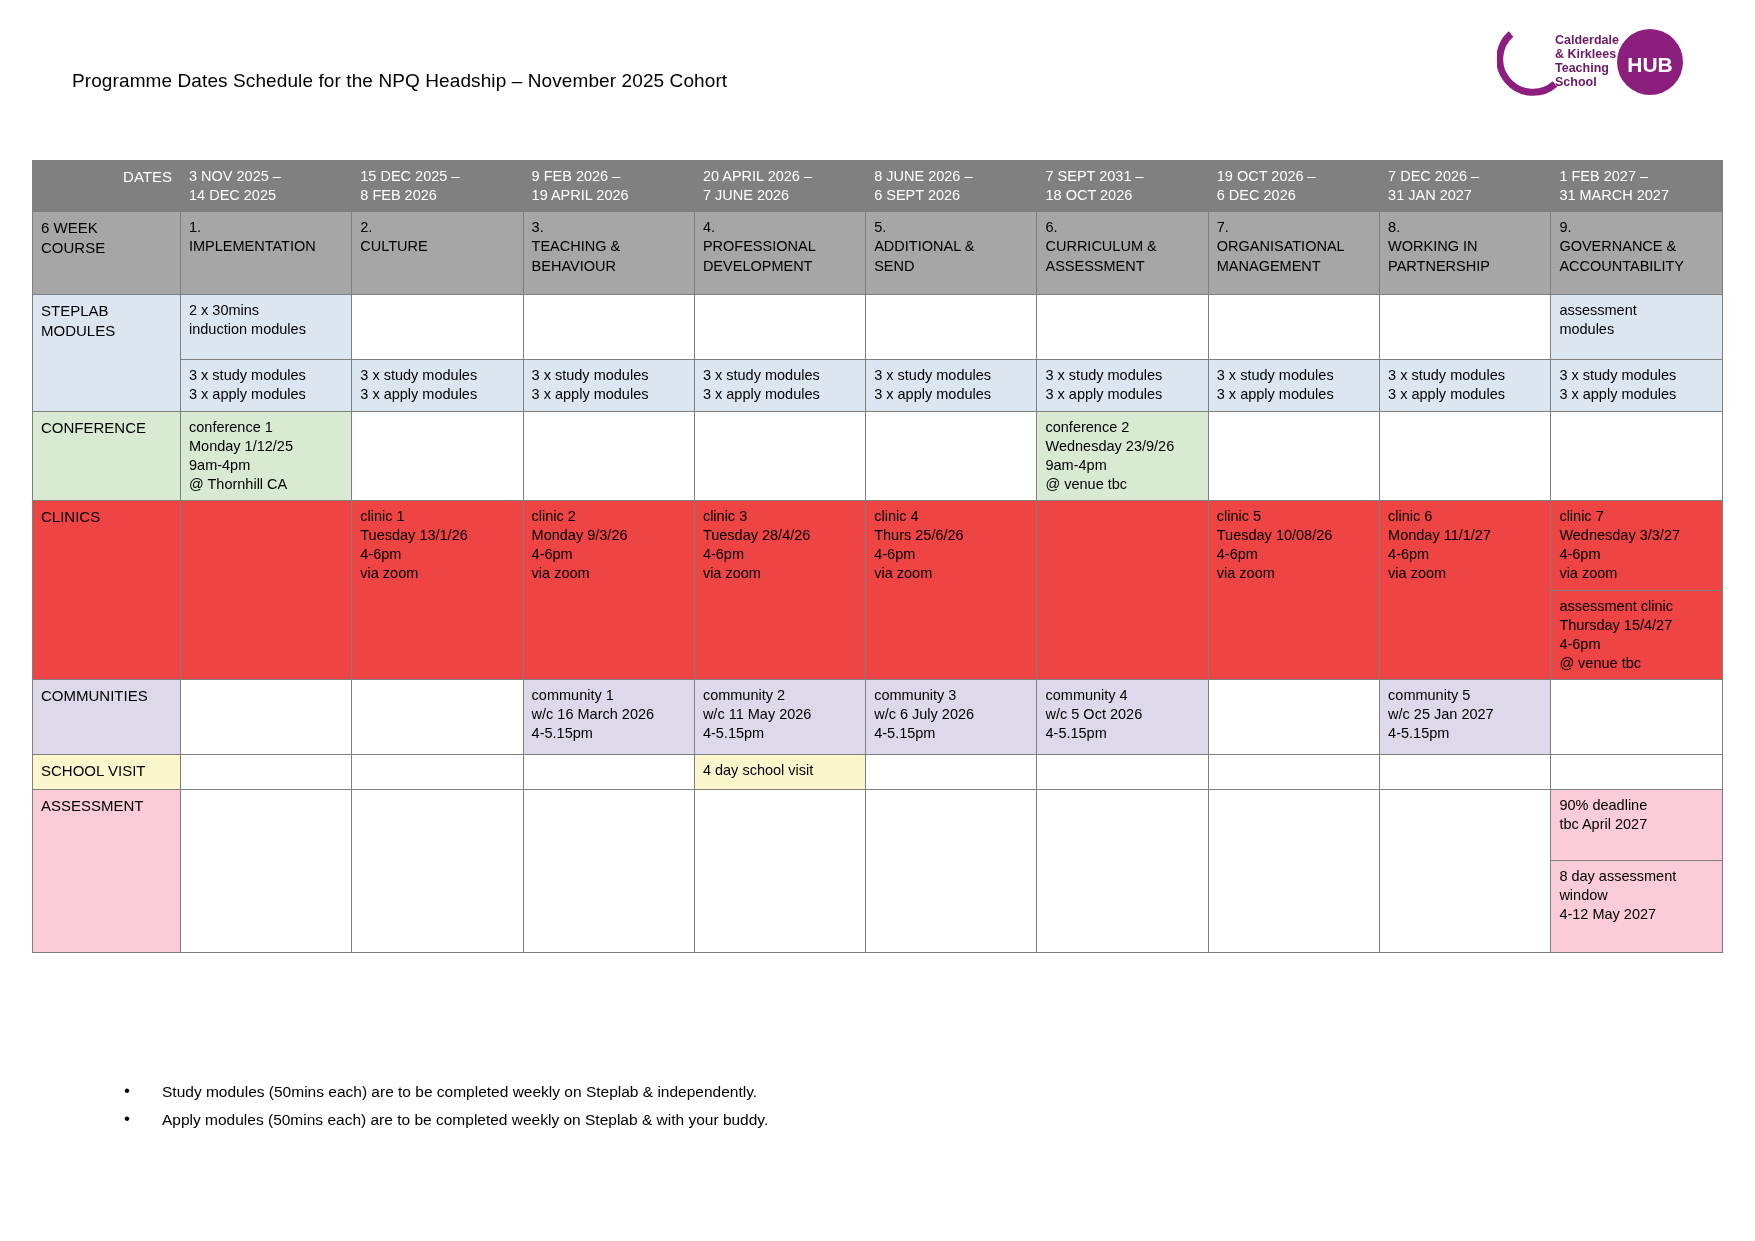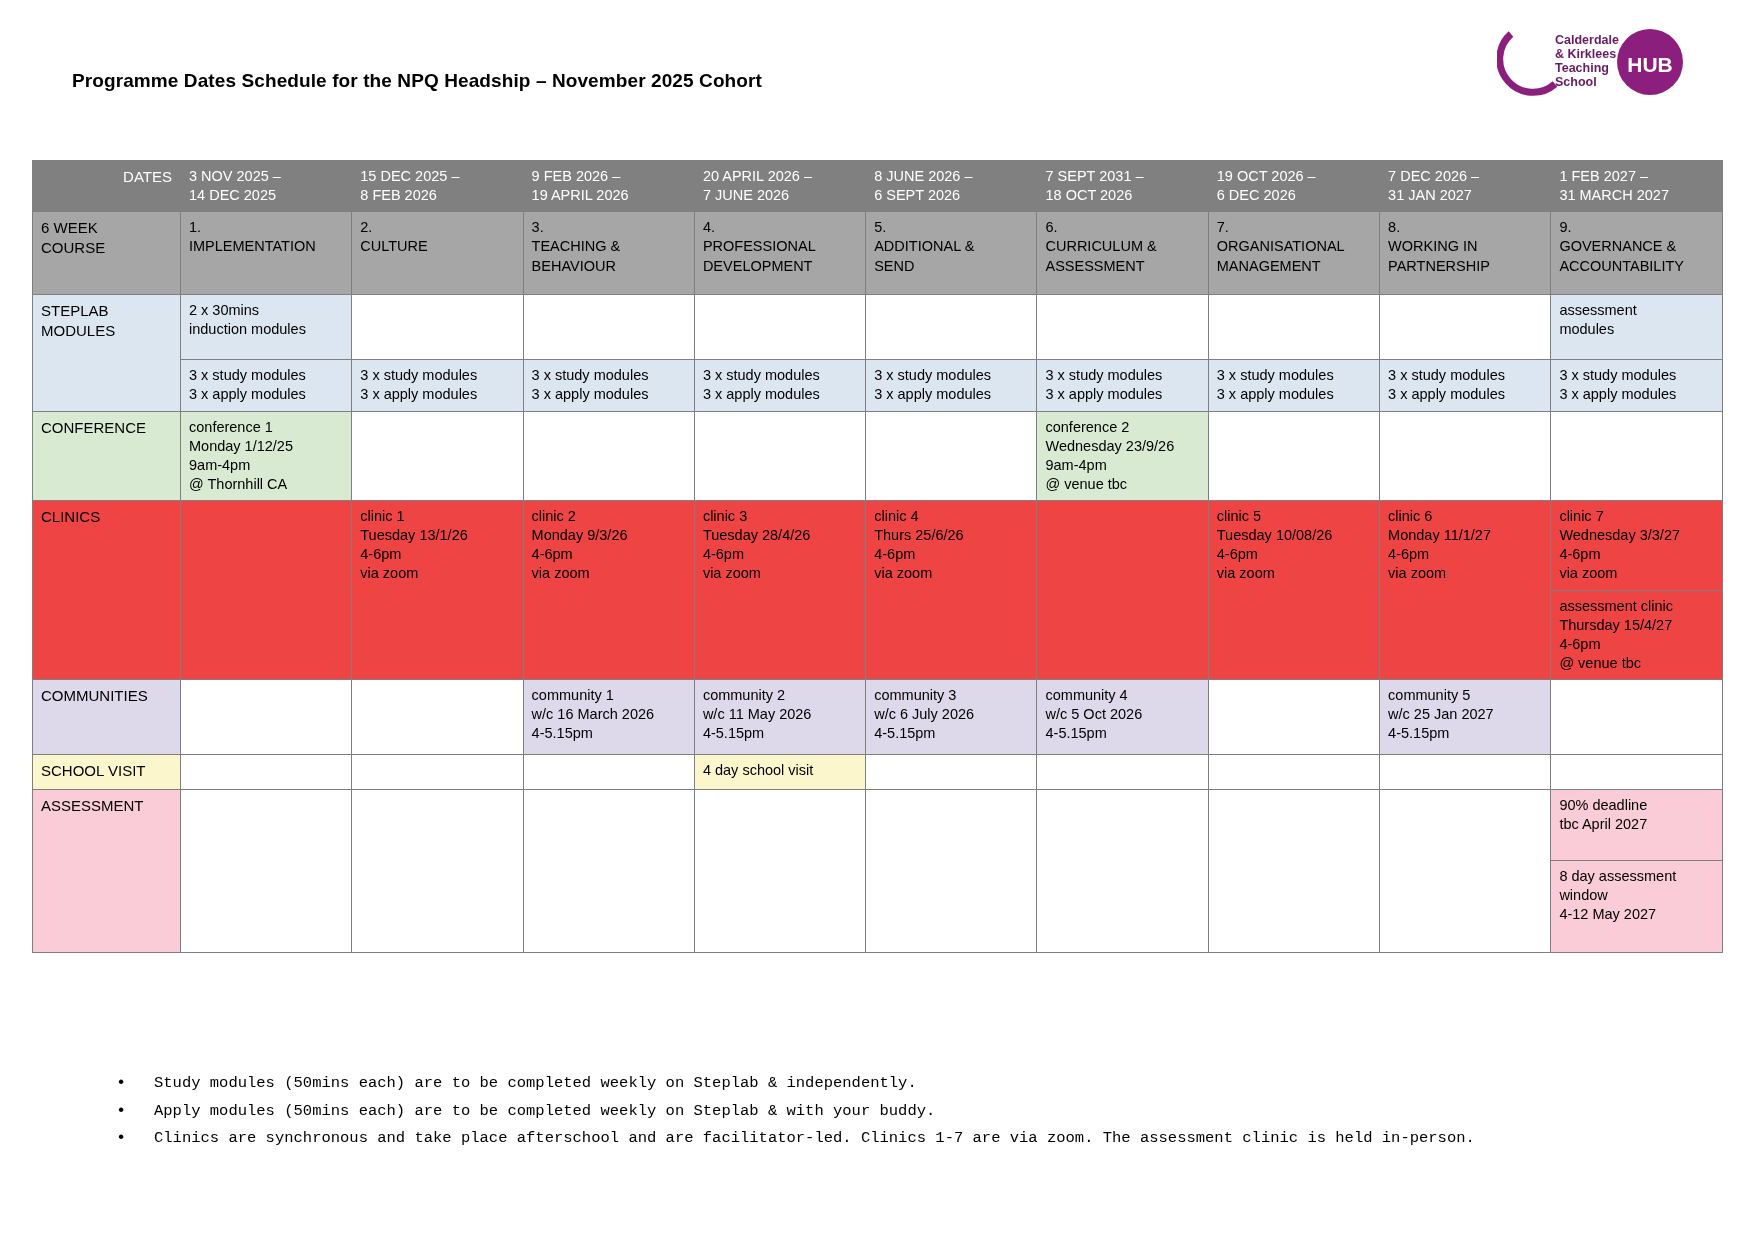--- a/index.html
+++ b/index.html
@@ -21,21 +21,21 @@
     height: 1241px;
     box-sizing: border-box;
     padding: 0;
   }
   
   .doc-title {
     position: absolute;
     left: 72px;
     top: 70px;
     font-size: 19px;
-    font-weight: bold;
+    font-weight: normal;
     letter-spacing: 0.1px;
     white-space: nowrap;
   }
   .logo {
     position: absolute;
     right: 58px;
     top: 22px;
     width: 200px;
     height: 82px;
   }
@@ -113,24 +113,23 @@
   
   .notes {
     position: absolute;
     left: 108px;
     top: 1068px;
     width: 1540px;
     font-size: 15.5px;
     line-height: 1.0;
   }
   .notes ul {
-    margin: 8px;
+    margin: 16px;
     padding: 0;
     list-style: none;
-    font-family: Liberation Mono, monospace;
   }
   .notes li {
     position: relative;
     padding-left: 38px;
     margin-bottom: 12px;
     font-size: 15.5px;
   }
   .notes li::before {
     content: "\2022";
     position: absolute;
@@ -379,17 +378,16 @@
 4-12 May 2027</td>
         </tr>
       </tbody>
     </table>
   </div>
 
   <div class="notes">
     <ul>
       <li>Study modules (50mins each) are to be completed weekly on Steplab &amp; independently.</li>
       <li>Apply modules (50mins each) are to be completed weekly on Steplab &amp; with your buddy.</li>
-      <li>Clinics are synchronous and take place afterschool and are facilitator-led.  Clinics 1-7 are via zoom.  The assessment clinic is held in-person.</li>
     </ul>
   </div>
 
 </div>
 
 </body></html>

